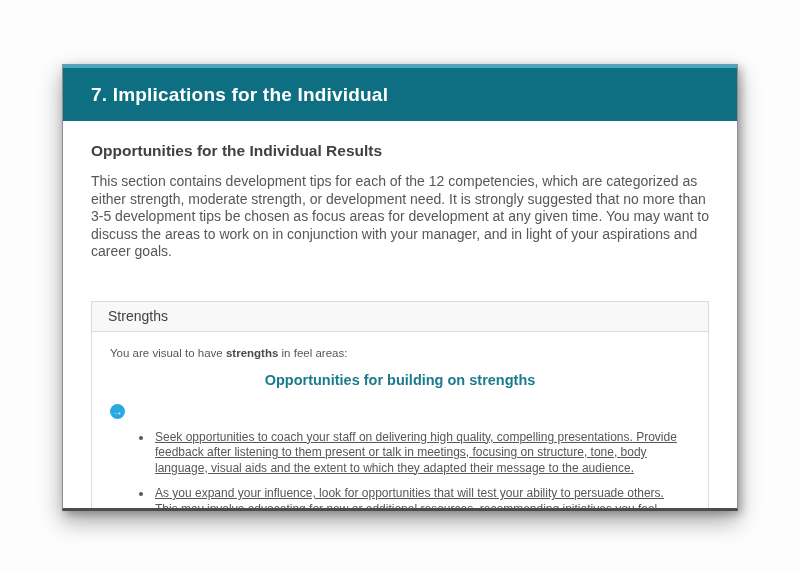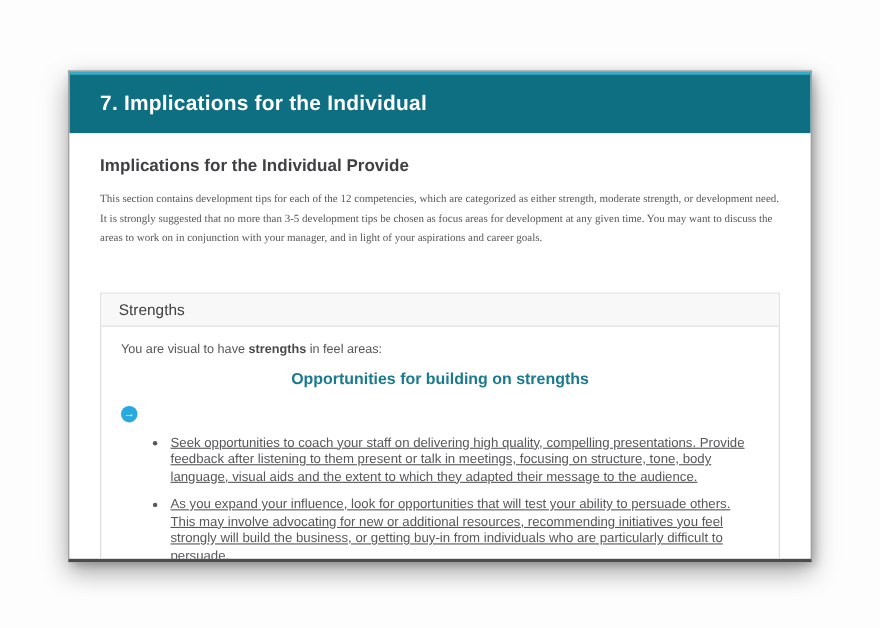--- a/index.html
+++ b/index.html
@@ -44,25 +44,24 @@
     letter-spacing: 0.2px;
   }
   .card-body { padding: 21px 28px 0 28px; }
   .results-heading {
     font-size: 15.5px;
     font-weight: bold;
     color: var(--heading_text);
     margin-bottom: 13px;
   }
   .intro-paragraph {
-    font-size: 10px;
+    font-size: 14px;
     line-height: 17.5px;
     color: var(--body_text);
     margin-bottom: 15px;
-    font-family: Liberation Serif, serif;
   }
   .strengths-panel { border: 1px solid var(--panel_border); margin-top: 40px; }
   .panel-header {
     background: var(--panel_header_bg);
     border-bottom: 1px solid var(--panel_border);
     padding: 6px 16px 7px 16px;
     font-size: 14px;
     color: var(--heading_text);
   }
   .panel-body { padding: 15px 18px 0 18px; }
@@ -120,21 +119,21 @@
 <body>
 
 <div class="report-card">
 
   <div class="card-header">
     <h1>7. Implications for the Individual</h1>
   </div>
 
   <div class="card-body">
 
-    <div class="results-heading">Implications for the Individual Provide</div>
+    <div class="results-heading">Opportunities for the Individual Results</div>
 
     <p class="intro-paragraph">This section contains development tips for each of the 12 competencies, which are categorized as either strength, moderate strength, or development need. It is strongly suggested that no more than 3-5 development tips be chosen as focus areas for development at any given time. You may want to discuss the areas to work on in conjunction with your manager, and in light of your aspirations and career goals.</p>
 
     <div class="strengths-panel">
 
       <div class="panel-header">
         <span>Strengths</span>
       </div>
 
       <div class="panel-body">

